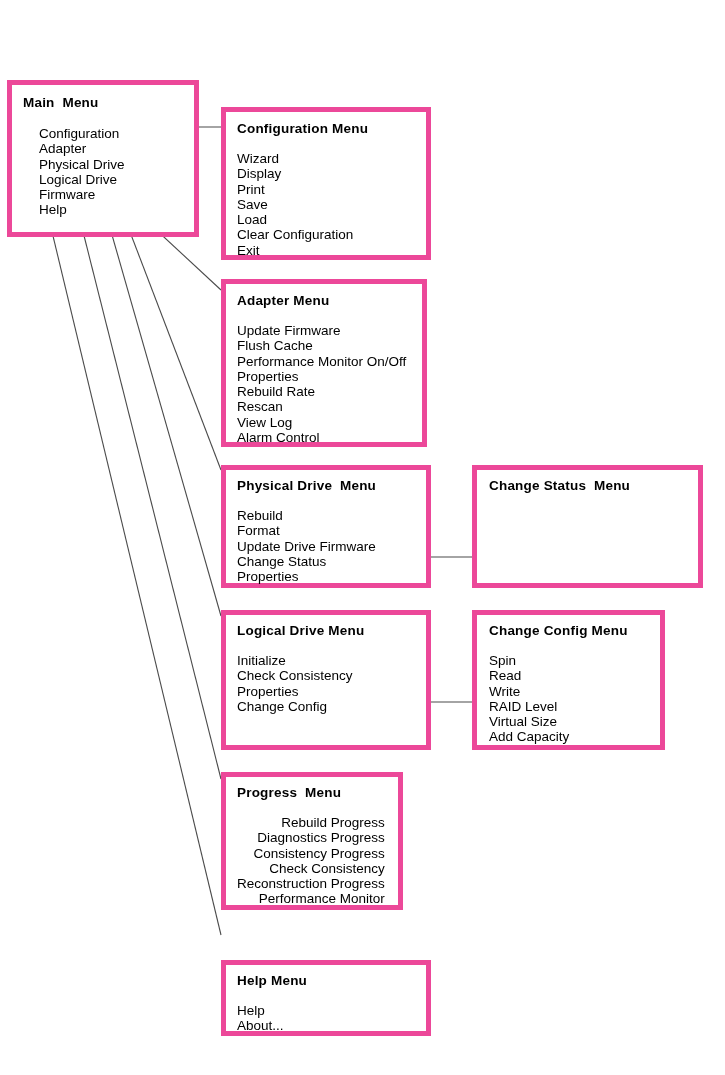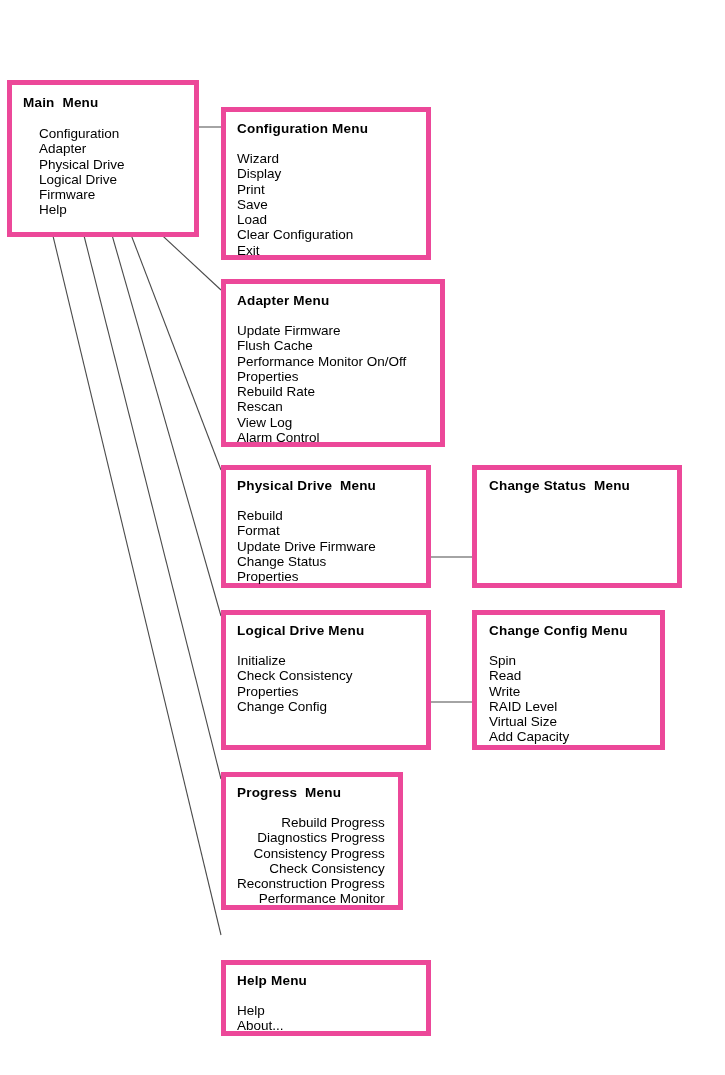--- a/index.html
+++ b/index.html
@@ -71,42 +71,42 @@
     width: 210px;
     height: 153px;
   }
   #configuration-menu .menu-title { position: absolute; left: 11px; top: 9px; }
   #configuration-menu .menu-items { position: absolute; left: 11px; top: 39px; }
 
   
   #adapter-menu {
     left: 221px;
     top: 279px;
-    width: 224px;
+    width: 206px;
     height: 168px;
   }
   #adapter-menu .menu-title { position: absolute; left: 11px; top: 9px; }
   #adapter-menu .menu-items { position: absolute; left: 11px; top: 39px; }
 
   
   #physical-drive-menu {
     left: 221px;
     top: 465px;
     width: 210px;
     height: 123px;
     padding-left: 32px;
   }
   #physical-drive-menu .menu-title { position: absolute; left: 11px; top: 8px; }
   #physical-drive-menu .menu-items { position: absolute; left: 11px; top: 38px; }
 
   
   #change-status-menu {
     left: 472px;
     top: 465px;
-    width: 210px;
+    width: 231px;
     height: 123px;
   }
   #change-status-menu .menu-title { position: absolute; left: 12px; top: 8px; }
   #change-status-menu .menu-items { position: absolute; left: 12px; top: 38px; }
 
   
   #logical-drive-menu {
     left: 221px;
     top: 610px;
     width: 210px;

